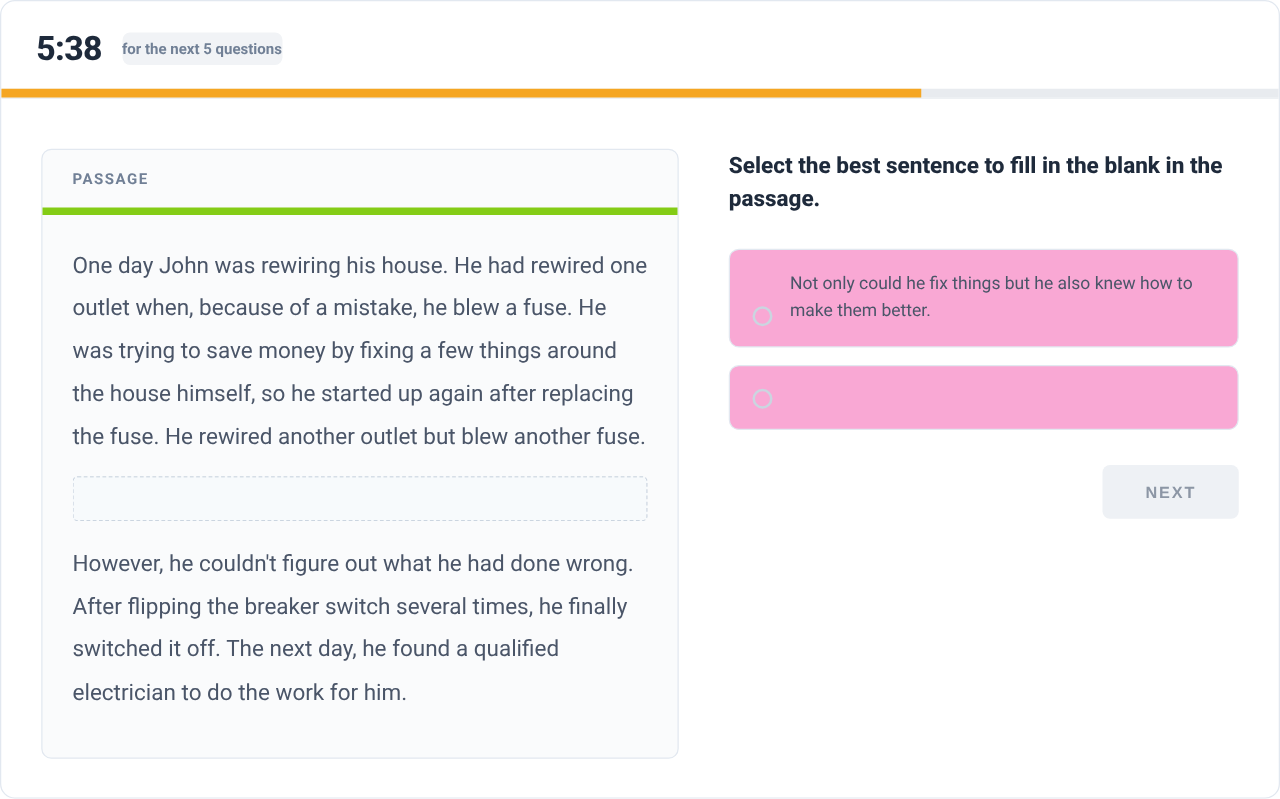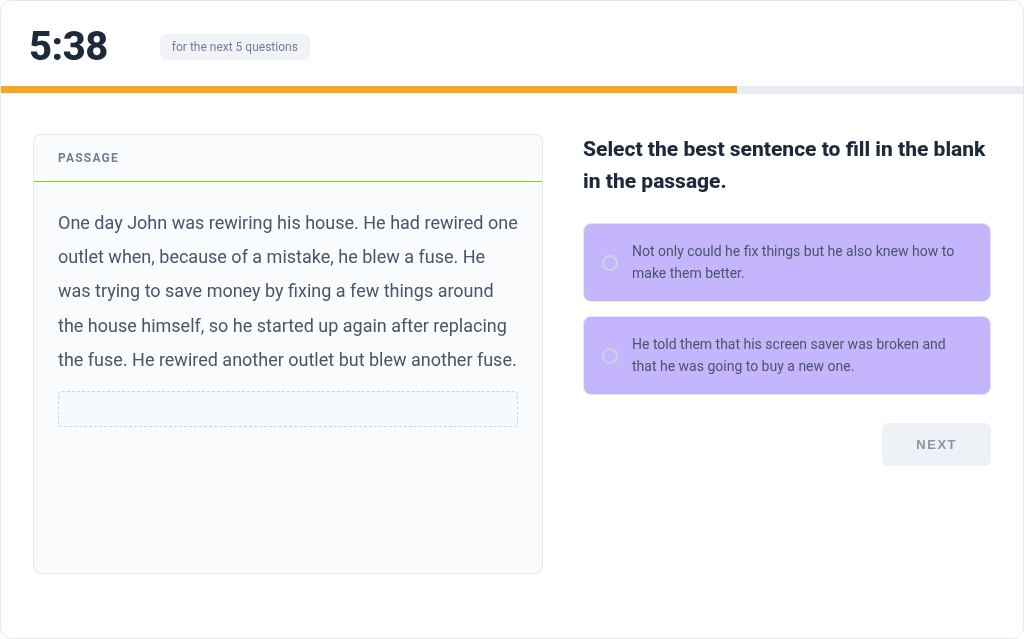--- a/index.html
+++ b/index.html
@@ -21,33 +21,32 @@
       overflow: hidden;
       position: relative;
     }
     .header {
       padding: 22px 28px 16px 28px;
       display: flex;
       align-items: center;
       gap: 16px;
     }
     .timer {
-      font-size: 40px;
+      font-size: 27px;
       font-weight: 800;
       color: #1e2a3b;
       letter-spacing: -0.5px;
     }
     .timer-note {
       font-size: 12px;
       color: #718096;
       background: #f1f3f6;
-      padding: 6px 12px;
+      padding: 6px 0;
       border-radius: 6px;
-      font-weight: 400;
-      margin-left: 36px;
+      font-weight: 700;
     }
     .progress-track {
       width: 100%;
       height: 7px;
       background: #e8ebef;
       border-radius: 0;
       position: relative;
     }
     .progress-fill {
       height: 100%;
@@ -65,21 +64,21 @@
     }
     .passage-panel {
       width: 510px;
       min-height: 440px;
       border: 1px solid #e2e8f0;
       border-radius: 8px;
       background: #fafbfc;
     }
     .passage-header {
       padding: 16px 24px;
-      border-bottom: 1px solid #84cc16;
+      border-bottom: 6px solid #84cc16;
       font-size: 12px;
       font-weight: 700;
       letter-spacing: 1.2px;
       color: #718096;
     }
     .passage-body {
       padding: 24px;
       font-size: 18px;
       line-height: 1.9;
       color: #4a5568;
@@ -91,43 +90,43 @@
       height: 36px;
       border: 1.5px dashed #cbd5e0;
       border-radius: 4px;
       margin: 14px 0 18px 0;
       background: #f7fafc;
     }
     .question-panel {
       flex: 1;
     }
     .prompt {
-      font-size: 21px;
+      font-size: 18px;
       font-weight: 800;
       color: #1e2a3b;
       line-height: 1.5;
       margin-bottom: 26px;
     }
     .options {
       display: flex;
       flex-direction: column;
       gap: 14px;
     }
     .option {
       display: flex;
-      align-items: center;
+      align-items: flex-end;
       gap: 14px;
       padding: 16px 18px;
       border: 1px solid #e2e8f0;
       border-radius: 8px;
       cursor: pointer;
       font-size: 14px;
       line-height: 1.6;
       color: #4a5568;
-      background: #c4b5fd;
+      background: #f9a8d4;
     }
     .radio {
       width: 16px;
       height: 16px;
       min-width: 16px;
       border: 2px solid #cbd5e0;
       border-radius: 50%;
       margin-top: 2px;
     }
     .footer {
@@ -162,34 +161,34 @@
   </div>
   <div class="divider-line"></div>
 
   <div class="content">
 
     <div class="passage-panel">
       <div class="passage-header">PASSAGE</div>
       <div class="passage-body">
         <p>One day John was rewiring his house. He had rewired one outlet when, because of a mistake, he blew a fuse. He was trying to save money by fixing a few things around the house himself, so he started up again after replacing the fuse. He rewired another outlet but blew another fuse.</p>
         <div class="blank-slot"></div>
+        <p>However, he couldn't figure out what he had done wrong. After flipping the breaker switch several times, he finally switched it off. The next day, he found a qualified electrician to do the work for him.</p>
       </div>
     </div>
 
     <div class="question-panel">
       <div class="prompt">Select the best sentence to fill in the blank in the passage.</div>
 
       <div class="options">
         <label class="option">
           <span class="radio"></span>
           <span>Not only could he fix things but he also knew how to make them better.</span>
         </label>
         <label class="option">
           <span class="radio"></span>
-          <span>He told them that his screen saver was broken and that he was going to buy a new one.</span>
         </label>
       </div>
 
       <div class="footer">
         <button class="next-btn">NEXT</button>
       </div>
     </div>
 
   </div>
 </div>

